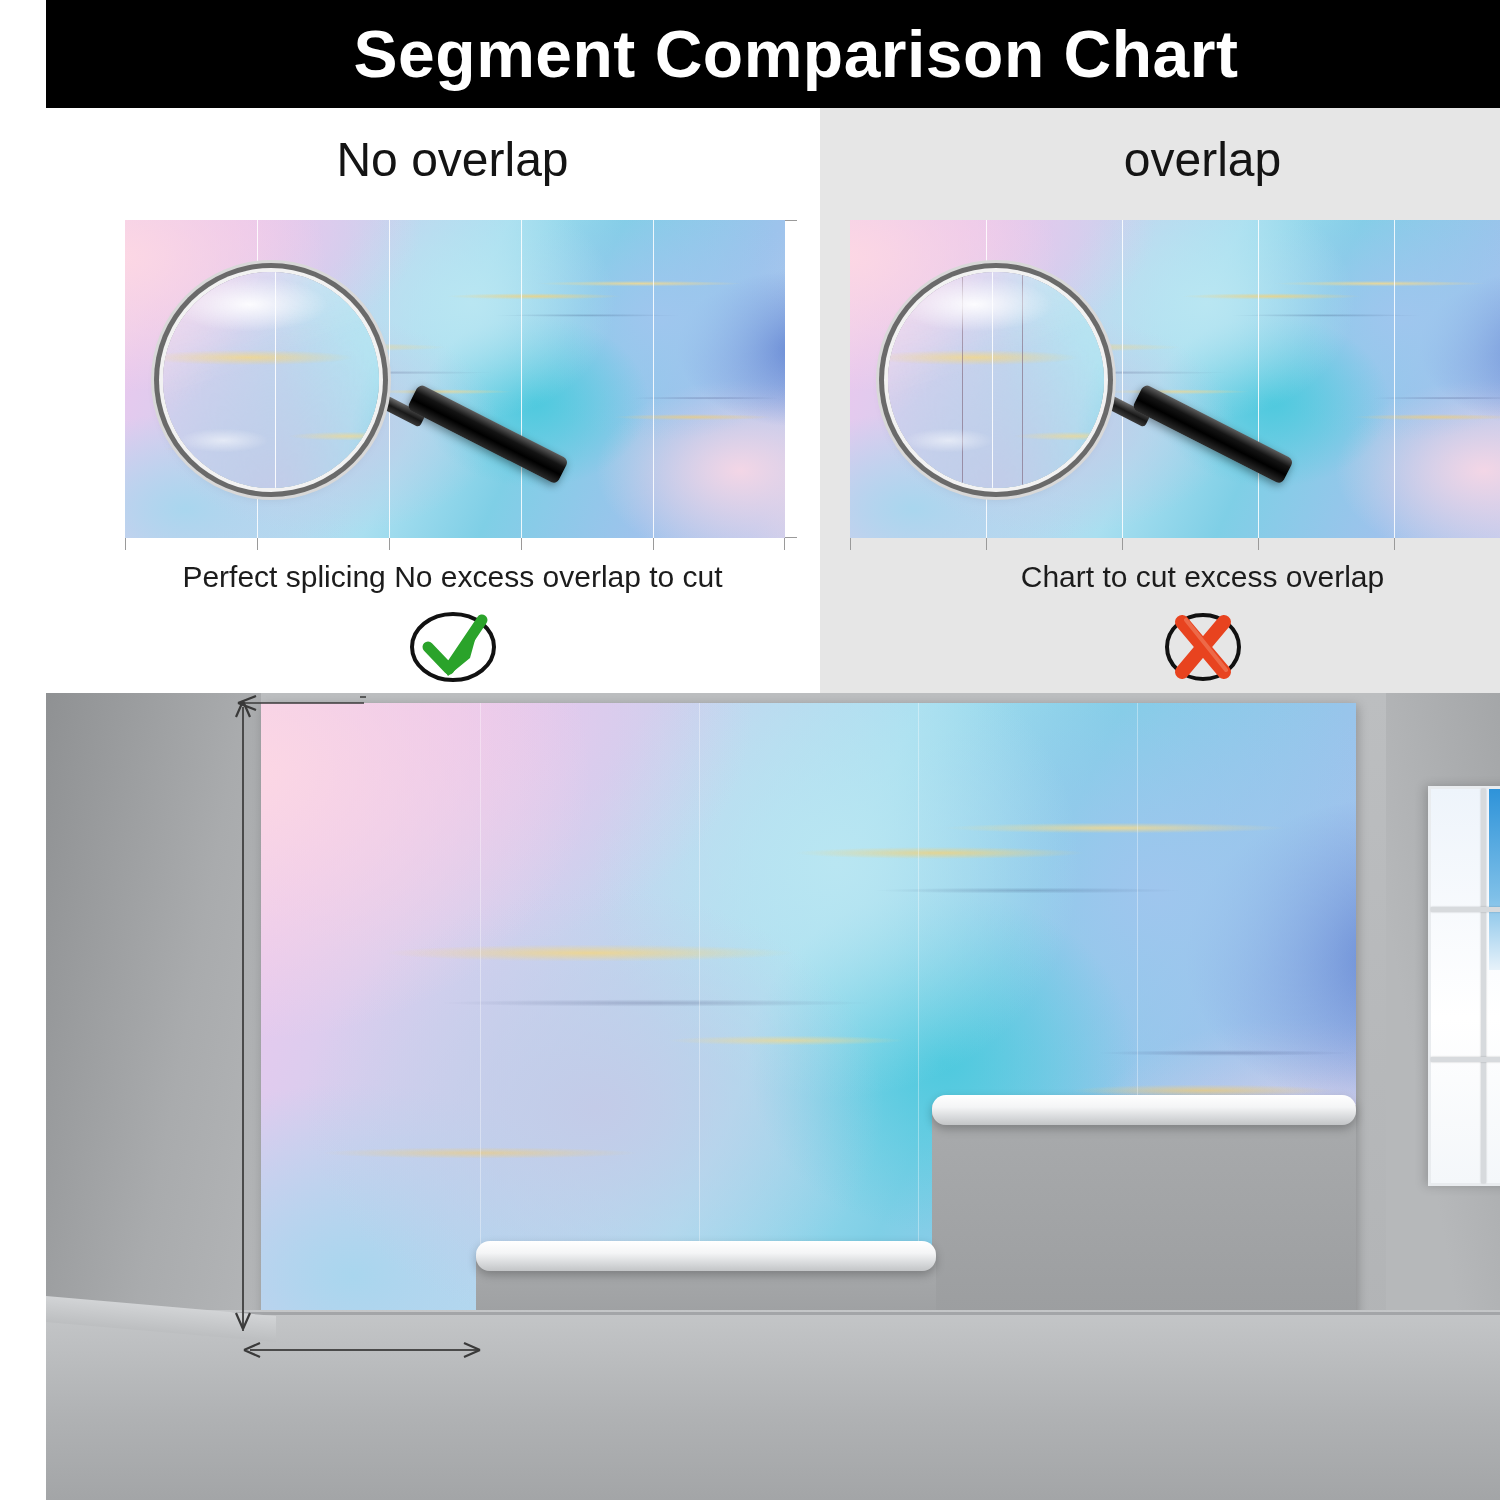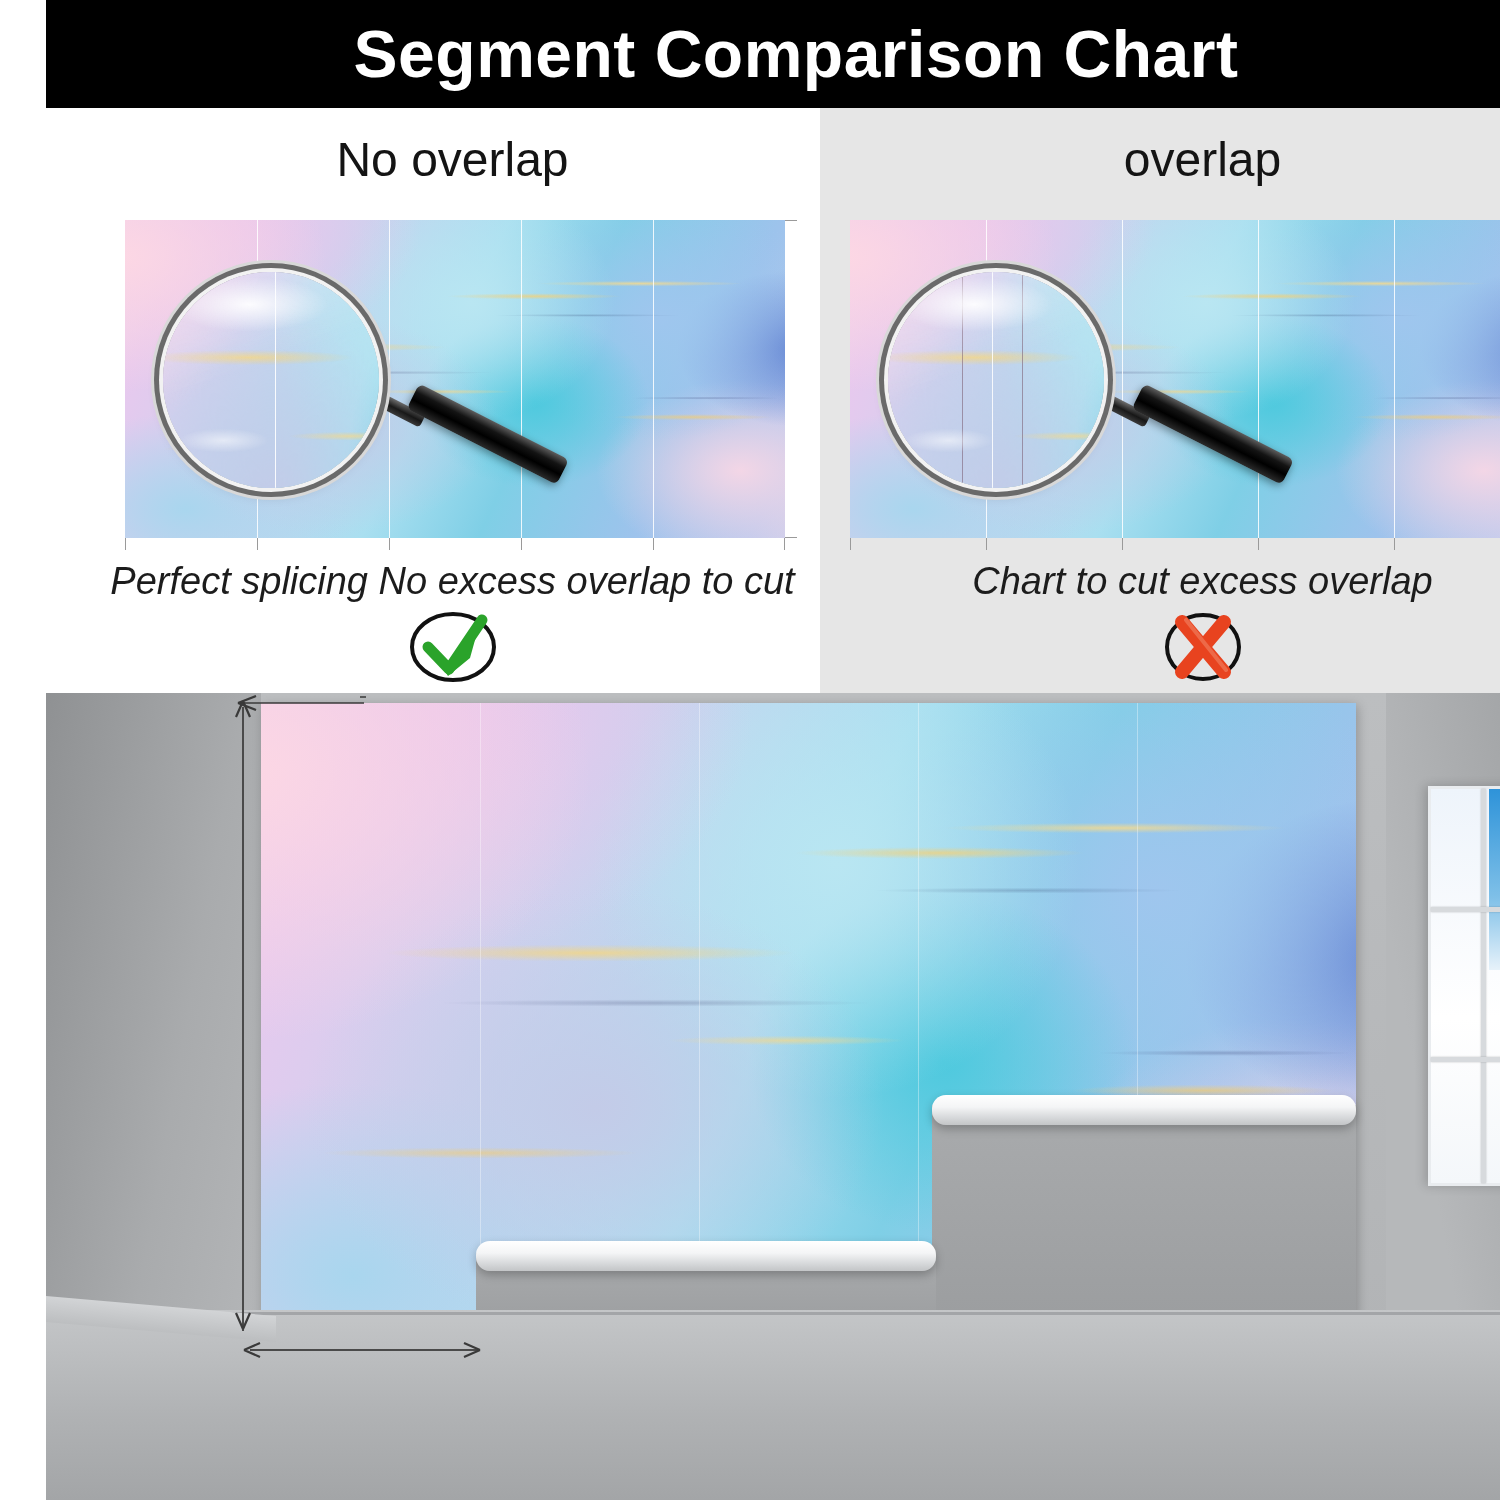--- a/index.html
+++ b/index.html
@@ -71,21 +71,21 @@
      radial-gradient(ellipse 52% 18% at 40% 15%, rgba(255,255,255,.92) 0%, rgba(255,255,255,0) 70%),
      radial-gradient(ellipse 30% 8% at 28% 78%, rgba(255,255,255,.55) 0%, rgba(255,255,255,0) 70%),
      linear-gradient(160deg, rgba(255,255,255,.30) 0%, rgba(255,255,255,0) 45%);}
   .mag-handle{position:absolute;height:28px;border-radius:6px;
      background:linear-gradient(180deg,#5d5d5d 0%,#141414 32%,#000 62%,#2b2b2b 100%);
      transform-origin:left center;box-shadow:0 3px 8px rgba(0,0,0,.4);}
   .mag-neck{position:absolute;height:14px;border-radius:4px;
      background:linear-gradient(180deg,#6e6e6e,#1a1a1a 55%,#3a3a3a);transform-origin:left center;}
 
   
-  .caption{position:absolute;left:0;width:100%;text-align:center;font-size:38px;color:#1c1c1c;font-style:italic;}
+  .caption{position:absolute;left:0;width:100%;text-align:center;font-size:30px;color:#1c1c1c;}
   .cap-left{top:452px;}
   .cap-right{top:452px;}
   .mark{position:absolute;left:0;width:100%;display:flex;justify-content:center;}
   .mark-left{top:500px;}
   .mark-right{top:500px;}
   .mark svg{display:block;}
 
   
   .scene{position:absolute;left:0;top:693px;width:1500px;height:807px;overflow:hidden;background:#a5a5a5;}
   .wall-left{position:absolute;left:0;top:0;width:215px;height:660px;

